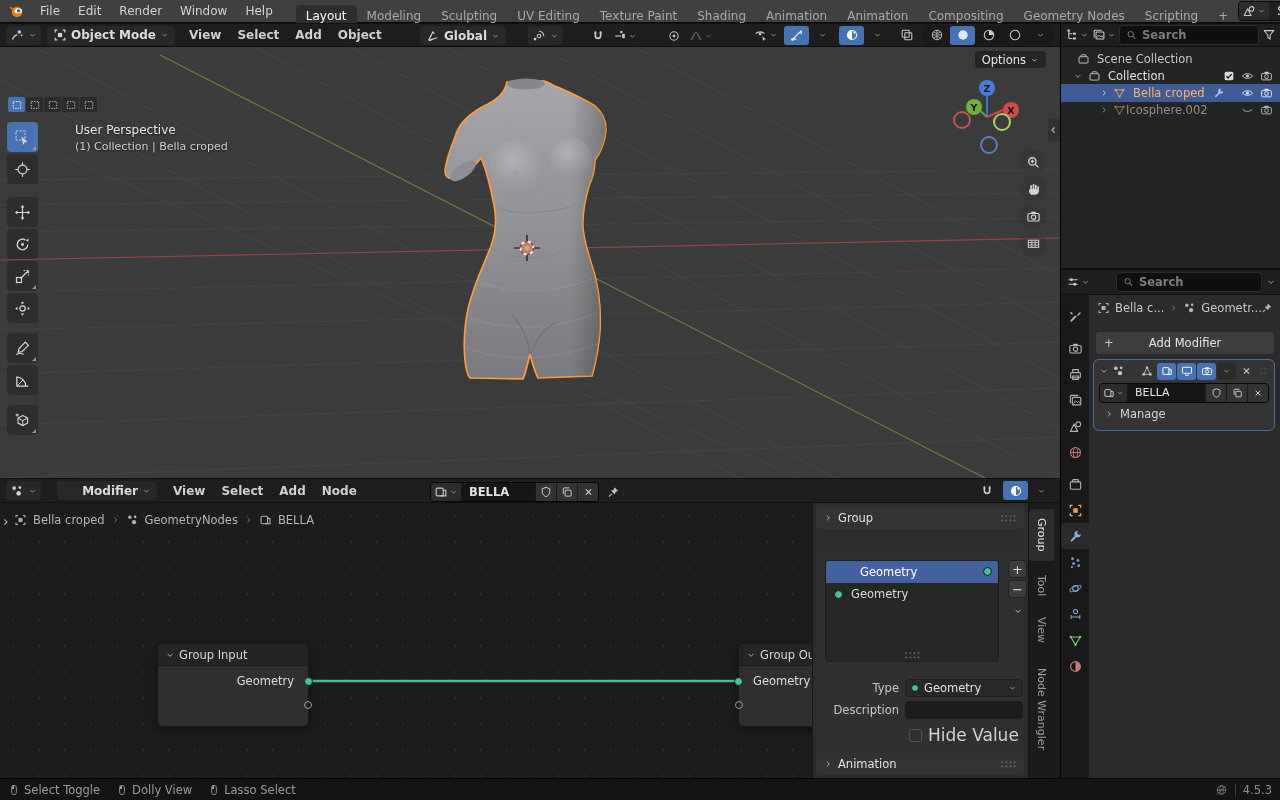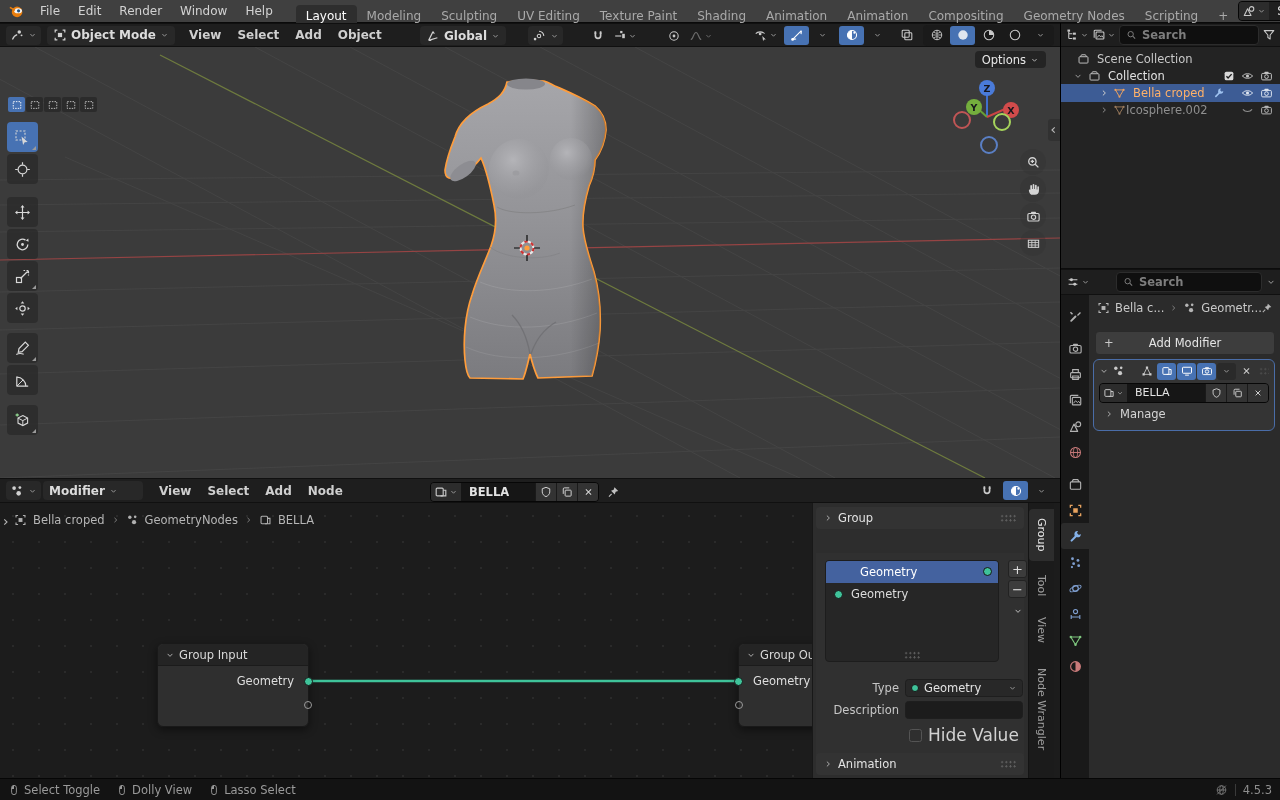--- a/index.html
+++ b/index.html
@@ -707,20 +707,24 @@
         </div>
     <div class="tool-gap" style="height:6px"></div>
     <div class="toolbtn">
           <svg>
             <use href="#s-tcube"></use>
           </svg>
           <span class="sub"></span>
         </div>
   </div>
 
+  <div class="abs vp-overlay">
+    <div>User Perspective</div>
+    <div class="l2">(1) Collection | Bella croped</div>
+  </div>
 
   <div class="abs options-btn">
     <span>Options</span>
     <svg class="i" style="width:9px;color:#bbb">
           <use href="#s-chevd"></use>
         </svg>
   </div>
 
   <div class="abs gizmo">
     <svg width="80" height="80" style="position:absolute;left:0;top:0">
@@ -770,21 +774,21 @@
 
 <div id="node-header" class="abs ed-header" style="padding:0 6px">
   <div class="chip" style="padding:0 4px">
         <svg class="i" style="color:#d0d0d0">
           <use href="#s-nodes"></use>
         </svg>
         <svg class="i" style="width:9px;color:#9a9a9a">
           <use href="#s-chevd"></use>
         </svg>
       </div>
-  <div class="chip" style="margin-left:2px;width:88px;justify-content:flex-start">
+  <div class="chip" style="margin-left:16px;width:88px;justify-content:flex-end">
     <span>Modifier</span>
     <svg class="i" style="width:9px;color:#9a9a9a">
           <use href="#s-chevd"></use>
         </svg>
   </div>
   <div class="hmenu" style="margin-left:8px">View</div>
   <div class="hmenu">Select</div>
   <div class="hmenu">Add</div>
   <div class="hmenu">Node</div>
   <div class="abs flex" style="left:430px;top:3px">

